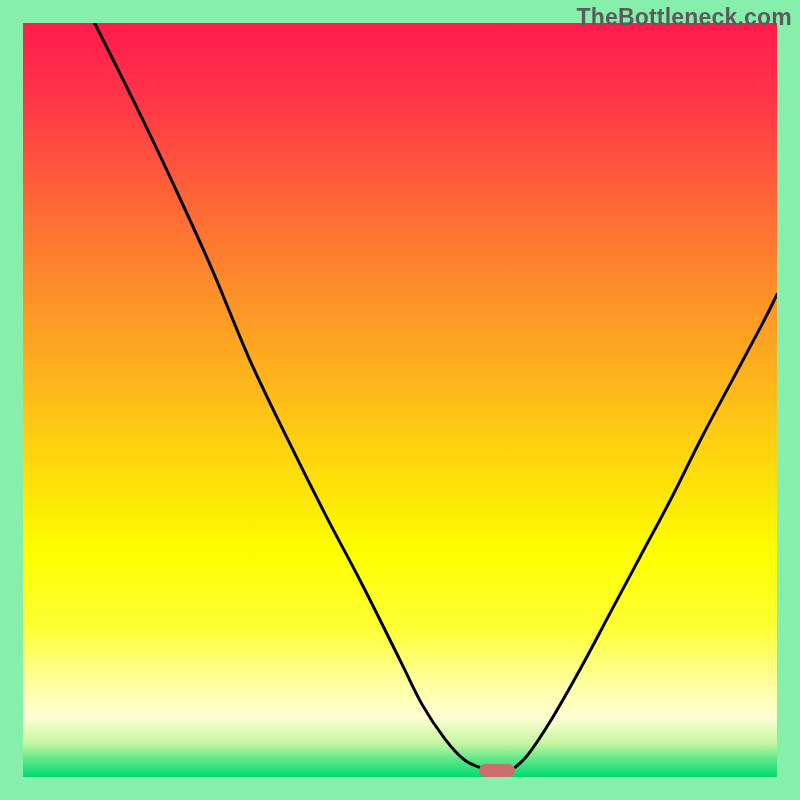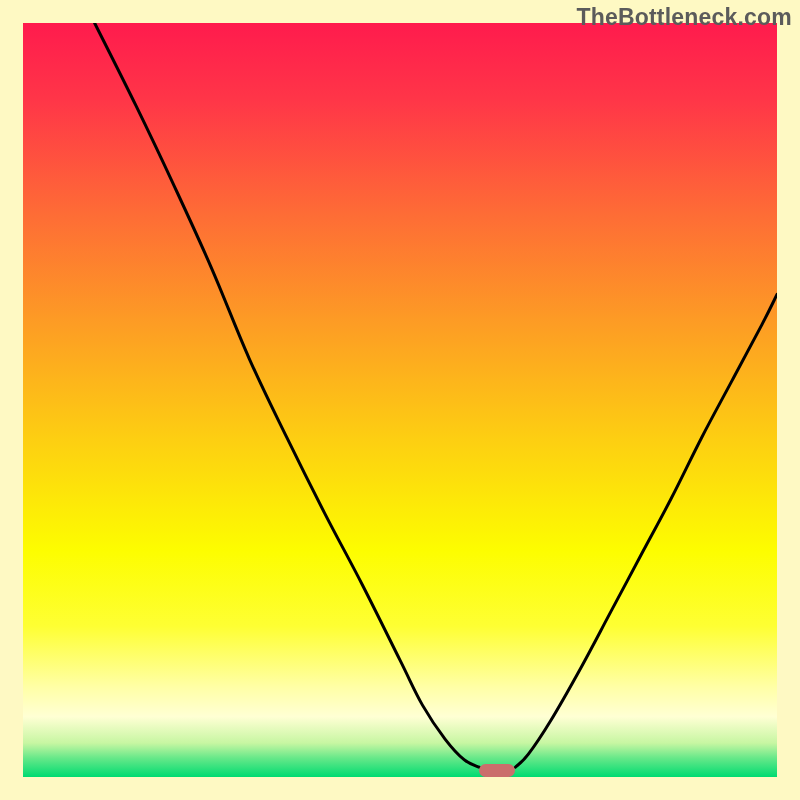--- a/index.html
+++ b/index.html
@@ -1,21 +1,21 @@
 <!DOCTYPE html>
 <html><head>
 <meta charset="utf-8">
 <style>
   * { margin: 0; padding: 0; box-sizing: border-box; }
   html, body { width: 800px; height: 800px; overflow: hidden; background: #000; }
   .frame {
     position: relative;
     width: 800px;
     height: 800px;
-    background: #fef9c3;
+    background: #86efac;
   }
   .plot-area {
     position: absolute;
     left: 23px;
     top: 23px;
     width: 754px;
     height: 754px;
     overflow: hidden;
   }
   .gradient-bg {

